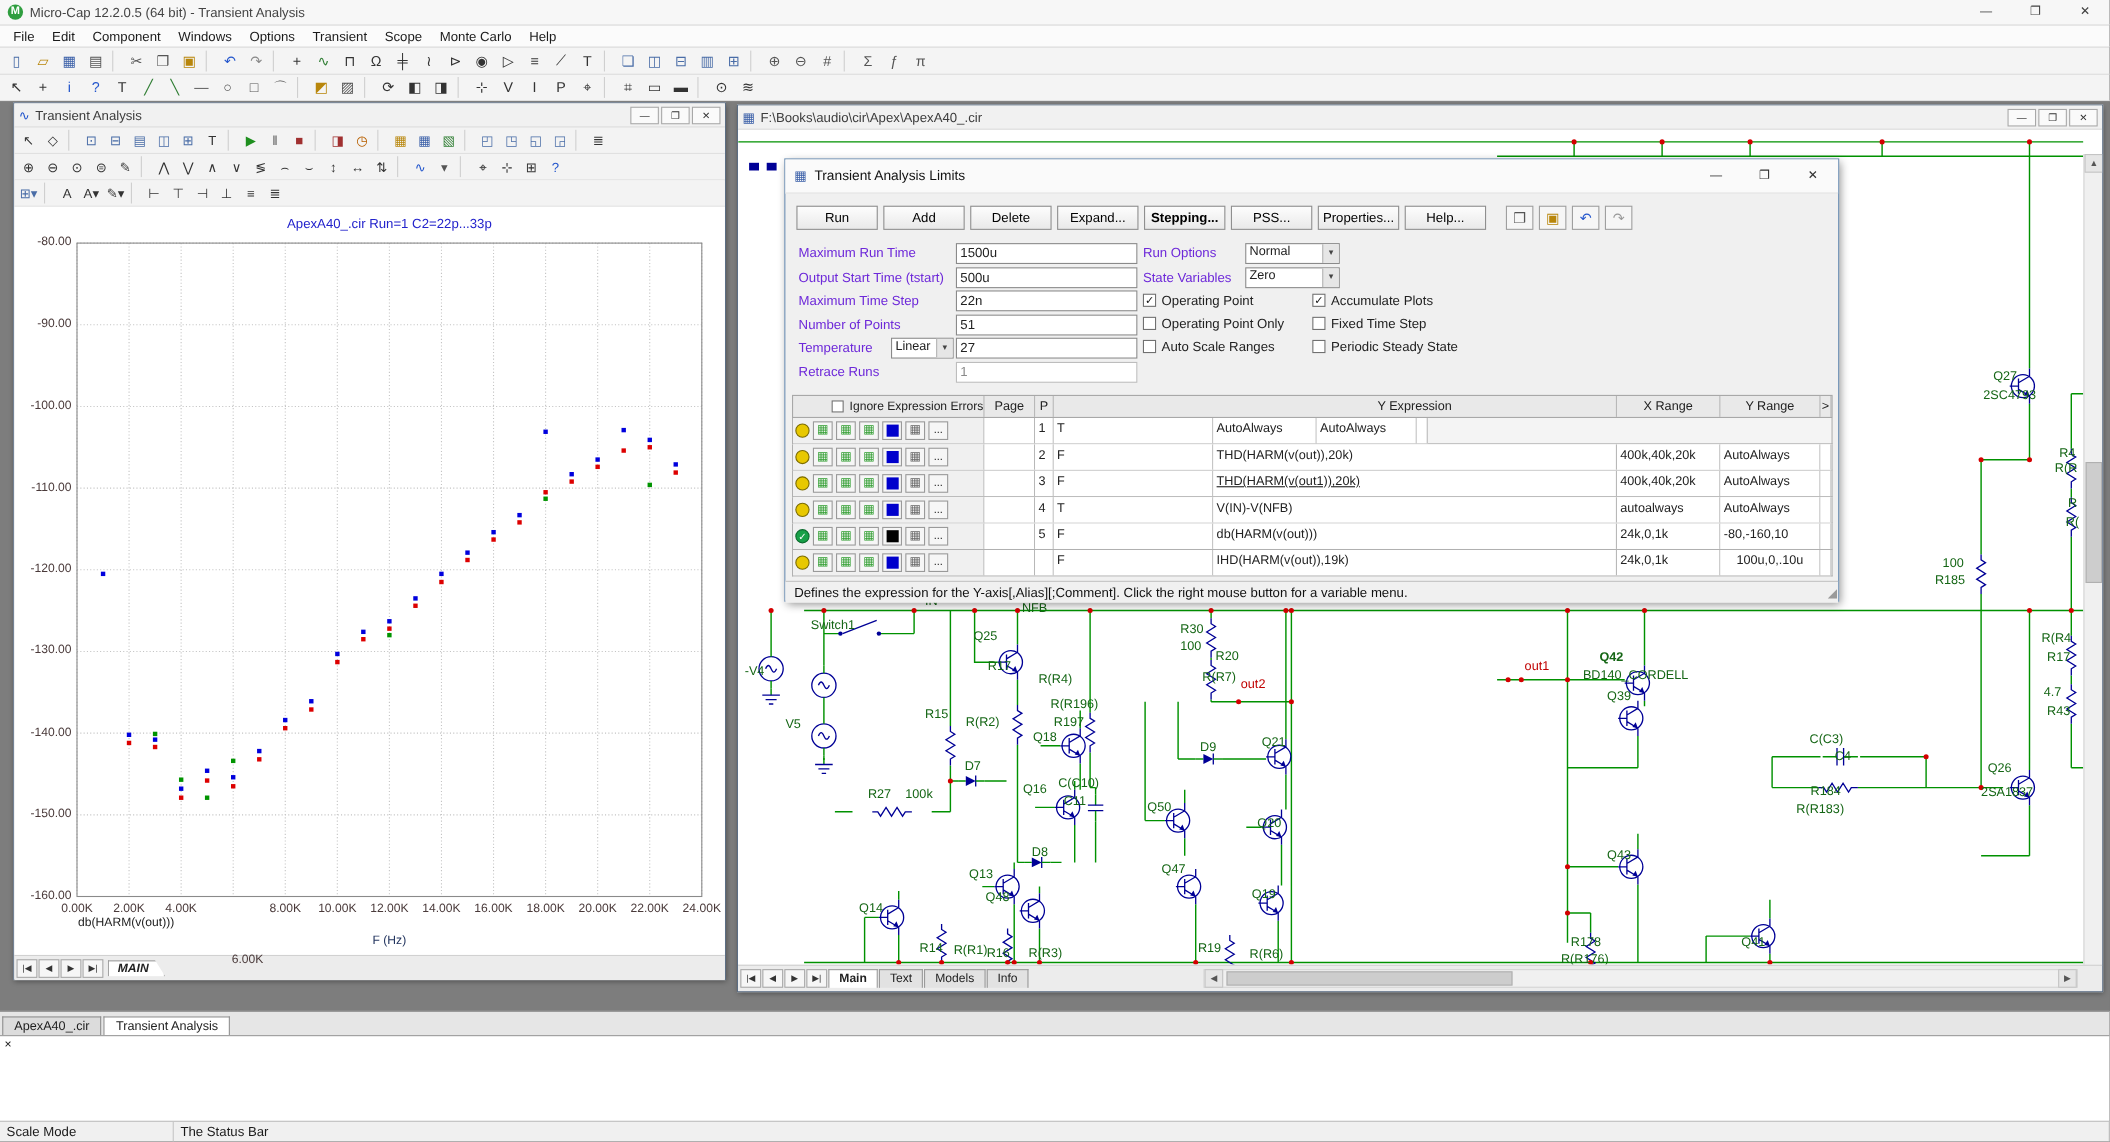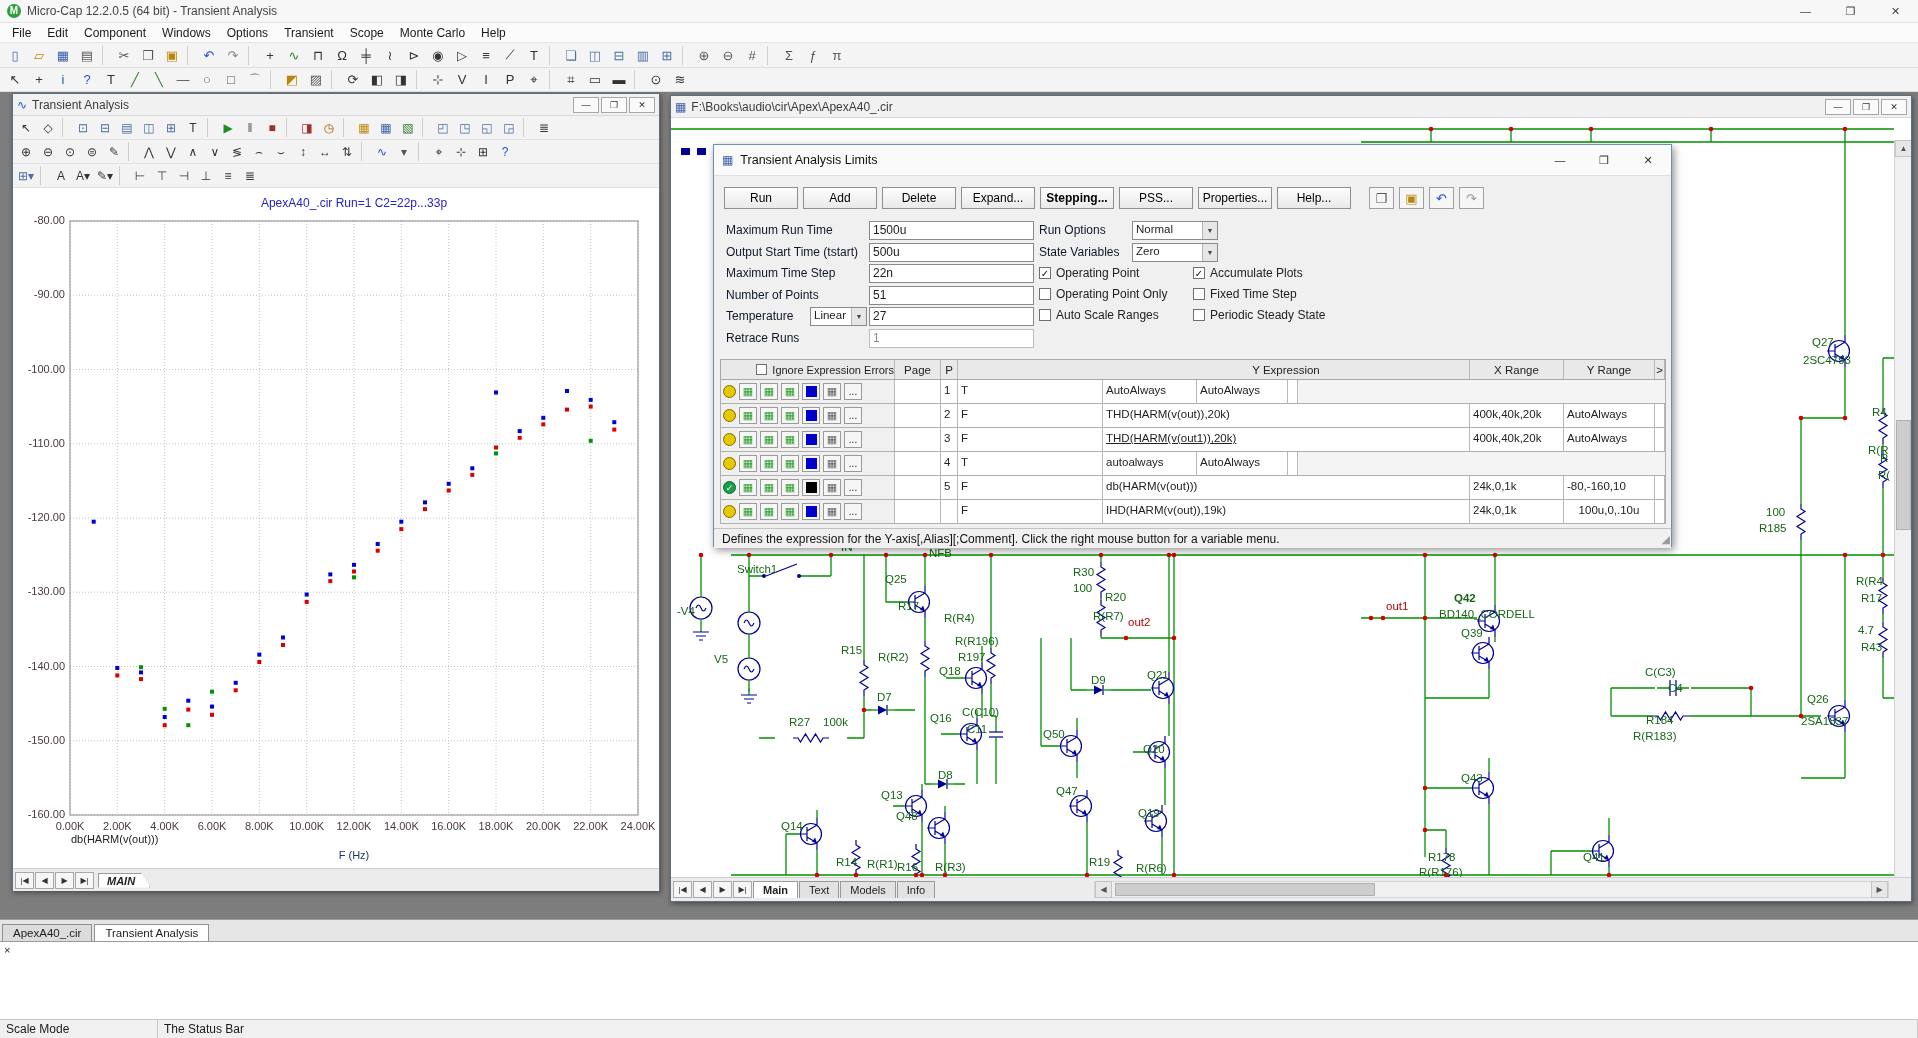--- a/index.html
+++ b/index.html
@@ -65,21 +65,21 @@
 #dlgtitle{height:31px;display:flex;align-items:center;gap:7px;padding:0 8px;background:#fafafa;border-bottom:1px solid #e0e0e0}
 #dlgtitle .t{font-size:12.5px;color:#111}
 #dlgbtns{margin-left:auto;display:flex;gap:14px}
 #dlgbtns .wbtn{width:30px;height:20px;border:none;background:transparent;font-size:11px;text-align:center;line-height:20px;color:#333}
 #dlgbtnrow{position:absolute;left:10px;top:42px;display:flex;gap:5px}
 .dbtn{width:74px;height:22px;border:1px solid #8f8f8f;background:linear-gradient(#fdfdfd,#e9e9e9);font-size:12px;font-family:"Liberation Sans",sans-serif}
 #dlgicons{position:absolute;left:655px;top:42px;display:flex;gap:5px}
 .dico{width:25px;height:22px;border:1px solid #9f9f9f;background:#f6f6f6;text-align:center;line-height:21px;font-size:13px}
 #dlgfields{position:absolute;left:12px;top:76px;width:300px;height:135px}
 .frow{position:absolute;left:0;height:19px;width:300px}
-.flabel{position:absolute;left:0;top:2px;font-size:12px;color:#0f172a;white-space:nowrap}
+.flabel{position:absolute;left:0;top:2px;font-size:12px;color:#6d28d9;white-space:nowrap}
 .fval{position:absolute;left:143px;top:0;width:165px;height:19px;background:#fff;border:1px solid #8a8a8a;padding:1px 3px;font-size:12px}
 .fval.dis{color:#8a8a8a;border-color:#bdbdbd}
 .combo{position:absolute;top:0;height:19px;background:#fff;border:1px solid #8a8a8a}
 .cval{position:absolute;left:3px;top:1px;font-size:11.5px}
 .carr{position:absolute;right:0;top:0;width:15px;height:100%;background:#e6e6e6;border-left:1px solid #b5b5b5;font-size:7px;text-align:center;line-height:17px;color:#444}
 #dlgright{position:absolute;left:325px;top:76px;width:420px;height:135px}
 .crow{position:absolute;left:0;height:19px;width:420px}
 .crow .flabel{left:0}
 .crow .combo{left:93px;width:86px}
 .chk{position:absolute;display:flex;align-items:center;gap:5px;font-size:12px;white-space:nowrap}
@@ -443,21 +443,21 @@
             <span class="slabel" style="left: 962px; top: 612px;">R(R183)</span>
             <span class="slabel" style="left: 974px; top: 548px;">C(C3)</span>
             <span class="slabel" style="left: 997px; top: 564px;">C4</span>
             <span class="slabel" style="left: 1136px; top: 575px;">Q26</span>
             <span class="slabel" style="left: 1130px; top: 597px;">2SA1837</span>
             <span class="slabel" style="left: 1141px; top: 218px;">Q27</span>
             <span class="slabel" style="left: 1132px; top: 236px;">2SC4793</span>
             <span class="slabel" style="left: 1095px; top: 388px;">100</span>
             <span class="slabel" style="left: 1088px; top: 404px;">R185</span>
             <span class="slabel" style="left: 1201px; top: 288px;">R4</span>
-            <span class="slabel" style="left: 1197px; top: 326px;">R(R</span>
+            <span class="slabel" style="left: 1197px; top: 302px;">R(R</span>
             <span class="slabel" style="left: 1209px; top: 334px;">R</span>
             <span class="slabel" style="left: 1207px; top: 351px;">R(</span>
             <span class="slabel" style="left: 1185px; top: 457px;">R(R4</span>
             <span class="slabel" style="left: 1190px; top: 474px;">R17</span>
             <span class="slabel" style="left: 1187px; top: 506px;">4.7</span>
             <span class="slabel" style="left: 1190px; top: 523px;">R43</span>
           </div>
         <div class="vsb">
           <span class="arr" style="top:0">▲</span>
           <span class="thumb"></span>
@@ -640,21 +640,21 @@
           <span class="ytick" style="top: 174.5px;">-100.00</span>
           <span class="ytick" style="top: 248.75px;">-110.00</span>
           <span class="ytick" style="top: 323px;">-120.00</span>
           <span class="ytick" style="top: 397.25px;">-130.00</span>
           <span class="ytick" style="top: 471.5px;">-140.00</span>
           <span class="ytick" style="top: 545.75px;">-150.00</span>
           <span class="ytick" style="top: 620px;">-160.00</span>
           <span class="xtick" style="left: 37px;">0.00K</span>
           <span class="xtick" style="left: 84.3333px;">2.00K</span>
           <span class="xtick" style="left: 131.667px;">4.00K</span>
-          <span class="xtick" style="left: 179px;">6.00K</span>
+          <span class="xtick" style="left: 192px; margin-top: 46px;">6.00K</span>
           <span class="xtick" style="left: 226.333px;">8.00K</span>
           <span class="xtick" style="left: 273.667px;">10.00K</span>
           <span class="xtick" style="left: 321px;">12.00K</span>
           <span class="xtick" style="left: 368.333px;">14.00K</span>
           <span class="xtick" style="left: 415.667px;">16.00K</span>
           <span class="xtick" style="left: 463px;">18.00K</span>
           <span class="xtick" style="left: 510.333px;">20.00K</span>
           <span class="xtick" style="left: 557.667px;">22.00K</span>
           <span class="xtick" style="left: 605px;">24.00K</span>
         </div>
@@ -835,20 +835,21 @@
               <span class="tbtn">▦</span>
               <span class="tbtn">▦</span>
               <span class="tbtn">▦</span>
               <span class="tbtn"><span class="sqr" style="background: rgb(0, 0, 204);"></span></span>
               <span class="tbtn gray">▦</span>
               <span class="tbtn dots">...</span>
             </div>
             <div class="tc" style="width: 46px;"></div>
             <div class="tc" style="width: 17px;">4</div>
             <div class="tc" style="width: 145px;">T</div>
+            <div class="tc" style="width: 367px;">V(IN)-V(NFB)</div>
             <div class="tc" style="width: 94px;">autoalways</div>
             <div class="tc" style="width: 91px;">AutoAlways</div>
             <div class="tc" style="width: 10px;"></div>
           </div>
           <div class="trow">
             <div class="icell" style="width: 174px;">
               <span class="circ green">✓</span>
               <span class="tbtn">▦</span>
               <span class="tbtn">▦</span>
               <span class="tbtn">▦</span>

